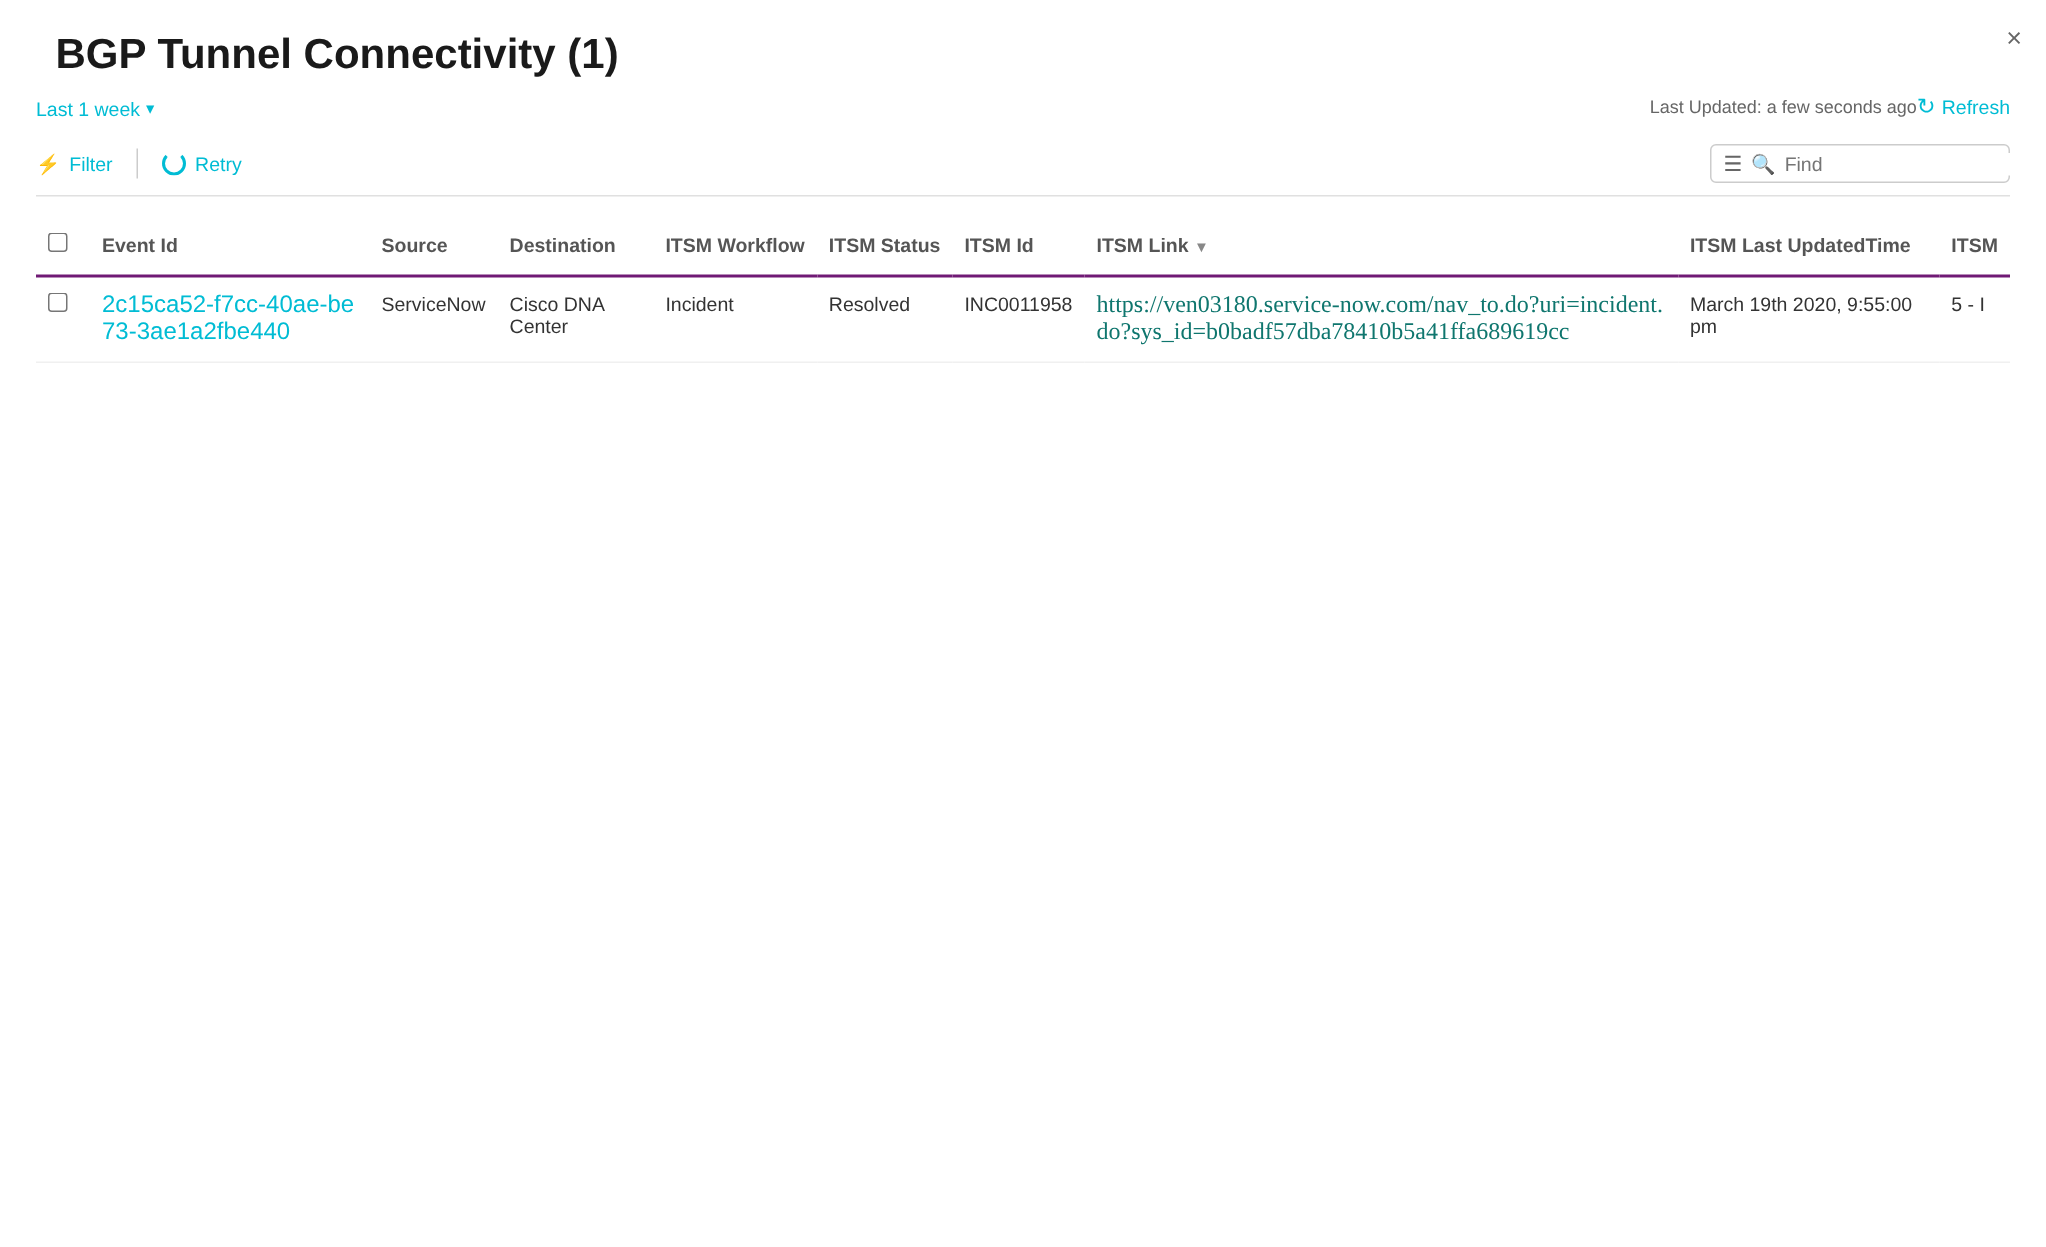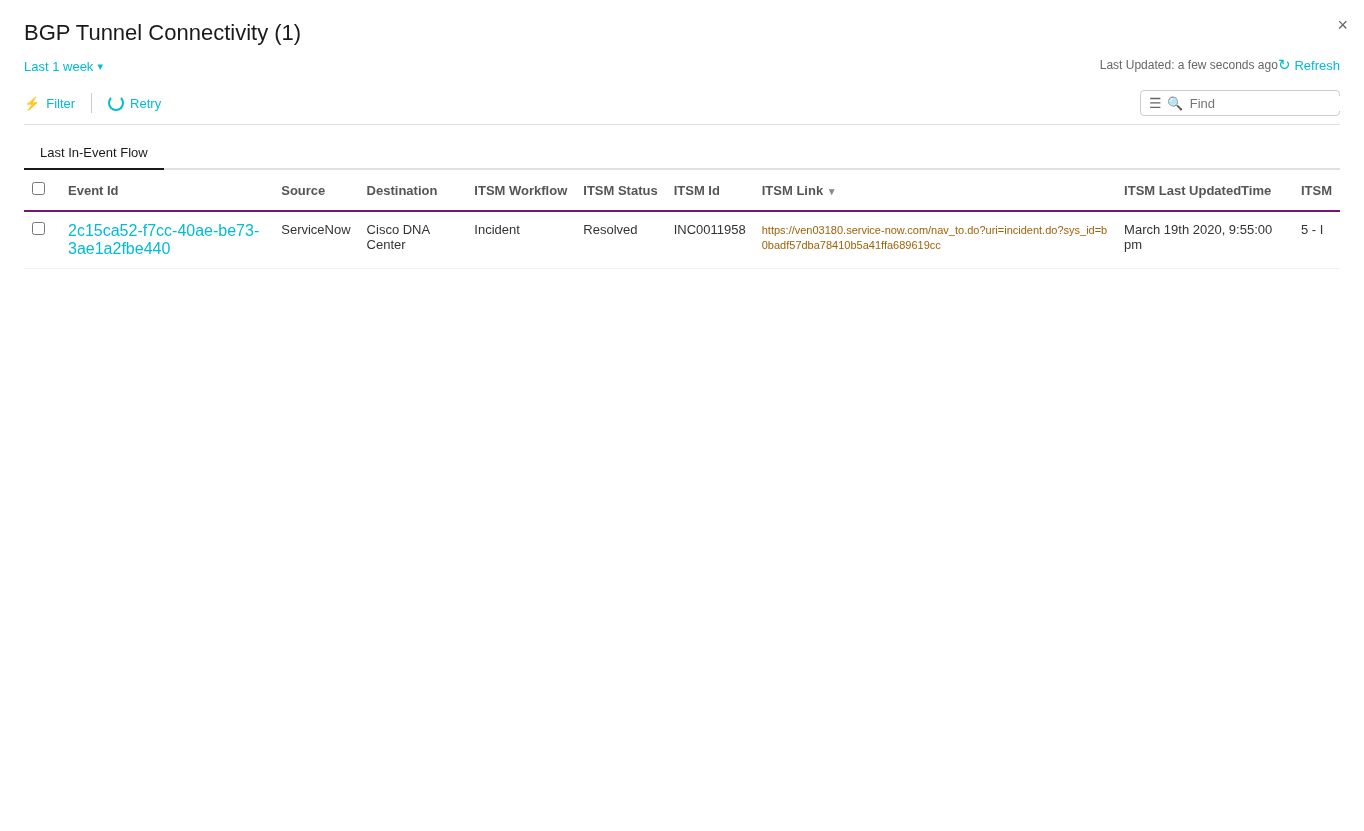--- a/index.html
+++ b/index.html
@@ -21,24 +21,25 @@
       top: 16px;
       right: 16px;
       background: none;
       border: none;
       cursor: pointer;
       font-size: 18px;
       color: #666;
       line-height: 1;
     }
     .panel-title {
-      font-size: 22px;
-      font-weight: 400;
+      font-size: 28px;
+      font-weight: 700;
       color: #1a1a1a;
       margin-bottom: 10px;
+      margin-left: 13px;
     }
     .header-row {
       display: flex;
       align-items: flex-end;
       justify-content: space-between;
       margin-bottom: 16px;
     }
     .time-filter {
       display: flex;
       align-items: center;
@@ -170,24 +171,25 @@
       color: #333;
       font-size: 13px;
     }
     .event-id-link {
       color: #00bcd4;
       cursor: pointer;
       word-break: break-all;
       font-size: 16px;
     }
     .itsm-link {
-      color: #a16207;
+      color: #0f766e;
       cursor: pointer;
       word-break: break-all;
-      font-size: 11px;
+      font-size: 16px;
+      font-family: Liberation Serif, serif;
     }
     .checkbox-col {
       width: 36px;
     }
     input[type="checkbox"] {
       cursor: pointer;
       accent-color: #00bcd4;
     }
     .th-with-sort {
       cursor: pointer;
@@ -233,23 +235,20 @@
         <span>Retry</span>
       </button>
     </div>
     <div class="search-box">
       <span style="color:#666;font-size:14px;">☰</span>
       <span style="color:#666;font-size:13px;">🔍</span>
       <input type="text" placeholder="Find" style="">
     </div>
   </div>
 
-  <div class="tabs">
-    <div class="tab active">Last In-Event Flow</div>
-  </div>
 
   <div class="table-container">
     <table>
       <thead>
         <tr>
           <th class="checkbox-col">
             <input type="checkbox" style="">
           </th>
           <th>Event Id</th>
           <th>Source</th>

